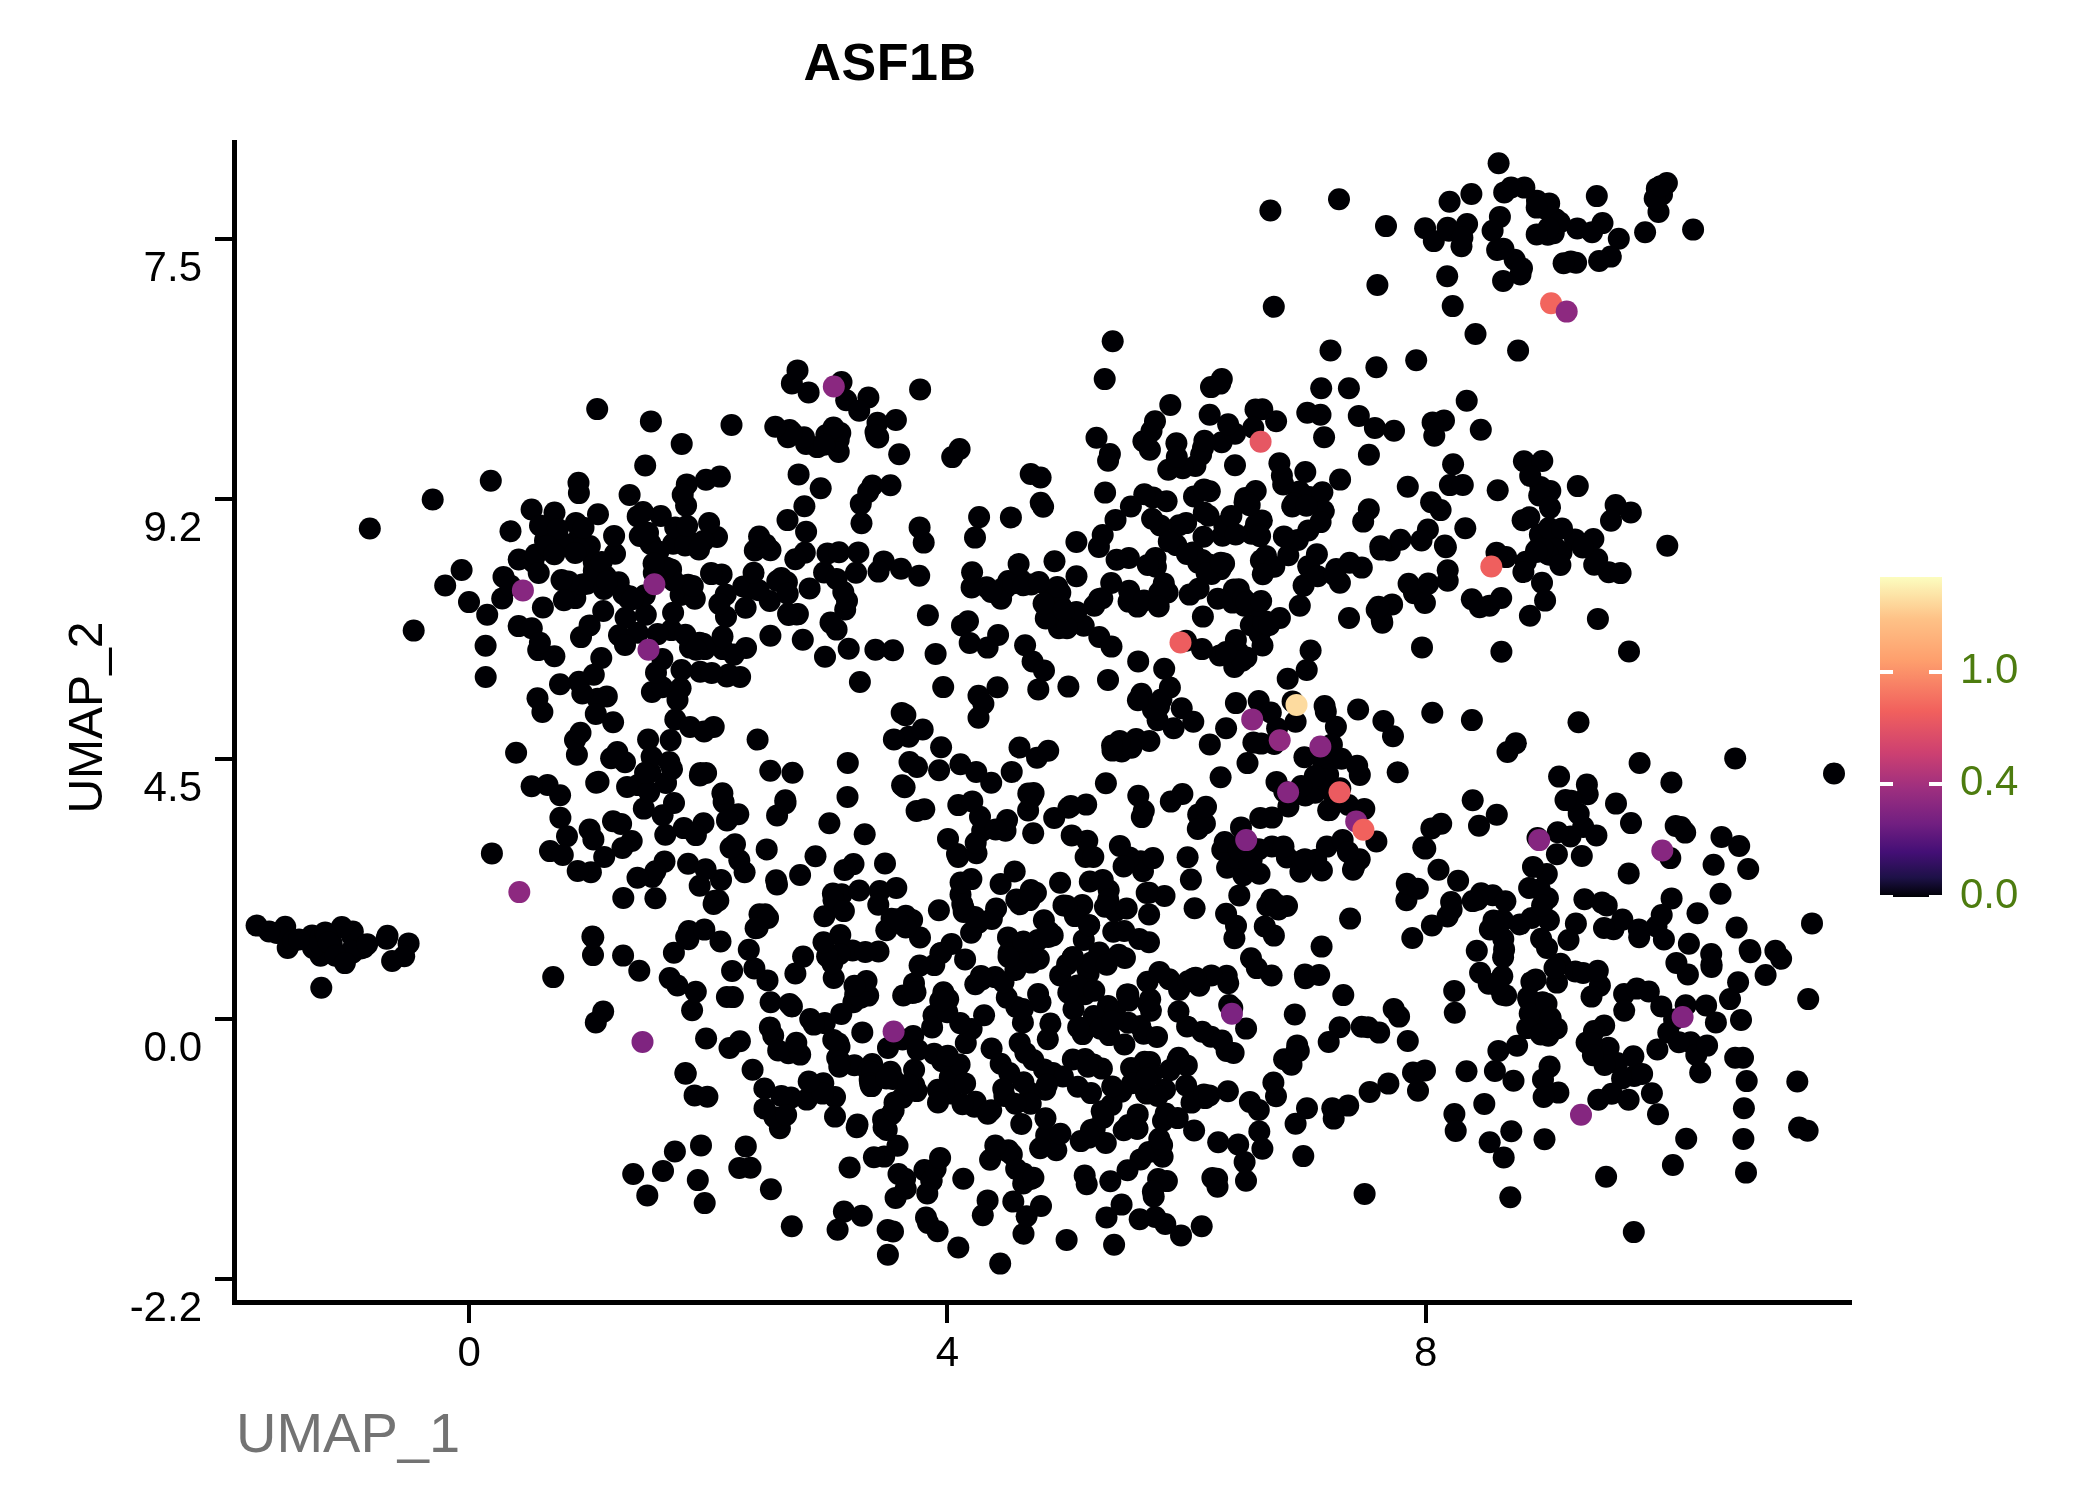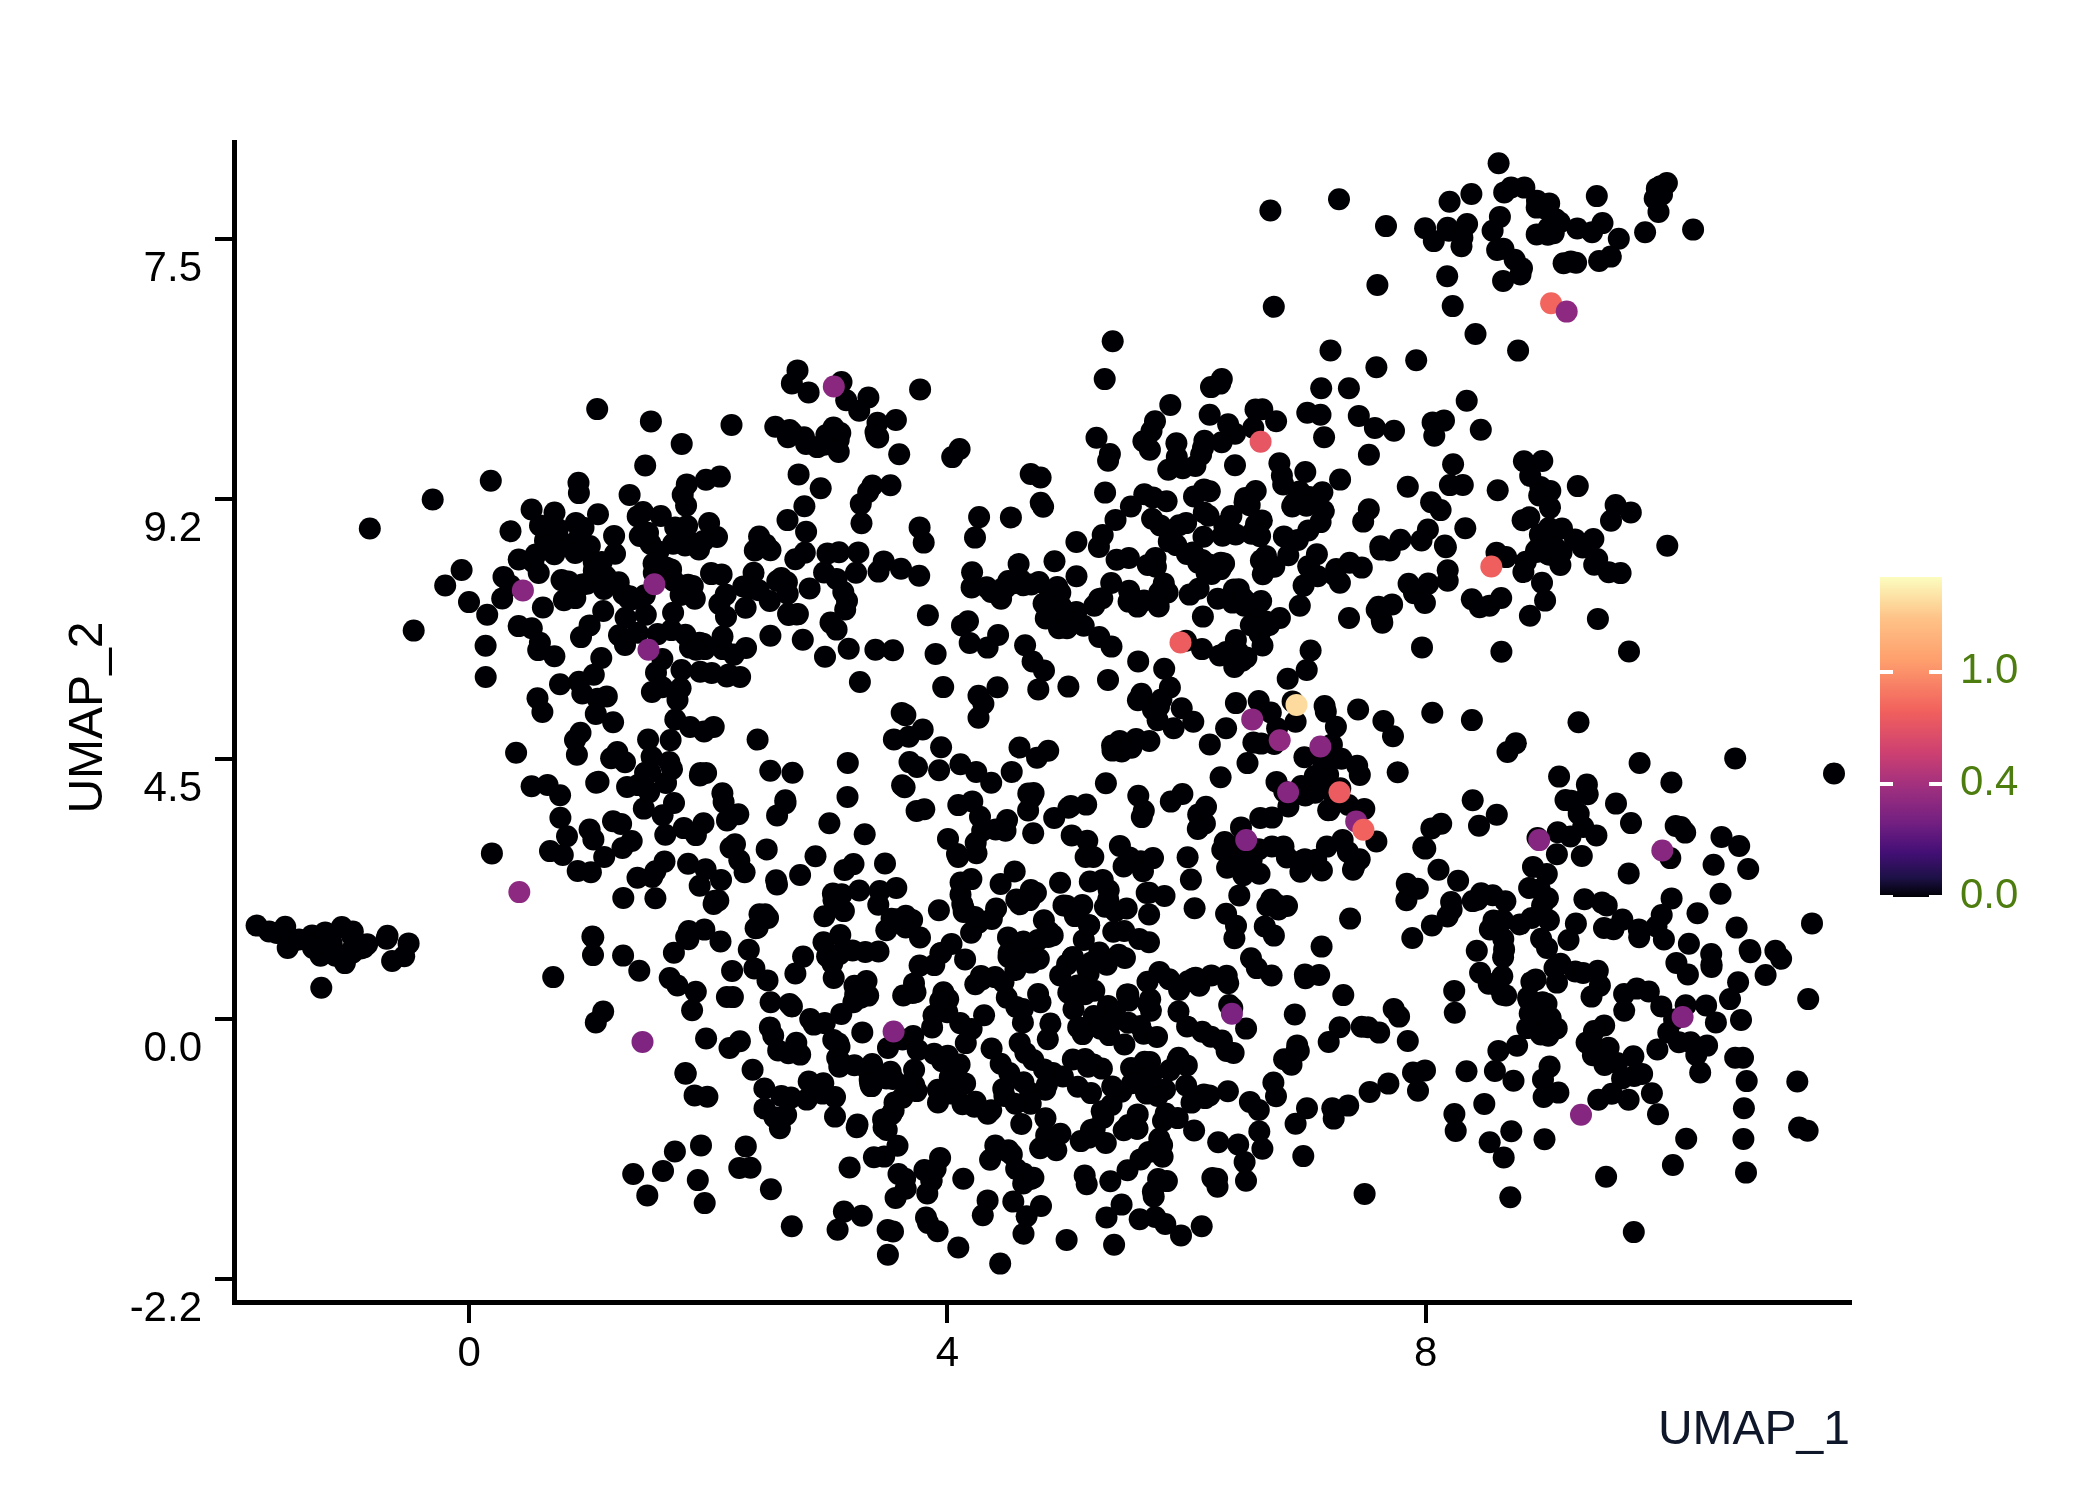--- a/index.html
+++ b/index.html
@@ -92,23 +92,23 @@
     font-size: 42px;
     color: #000000;
     white-space: nowrap;
   }
   
   #xlabel {
     position: absolute;
     left: 236px;
     top: 1400px;
     width: 1614px;
-    text-align: right;
-    font-size: 48px;
-    color: #0f172a;
+    text-align: left;
+    font-size: 56px;
+    color: #737373;
   }
   #ylabel {
     position: absolute;
     left: -265px;
     top: 690px;
     width: 700px;
     text-align: center;
     font-size: 48px;
     color: #000000;
     transform: rotate(-90deg);
@@ -162,20 +162,21 @@
     font-size: 42px;
     color: #4d7c0f;
     white-space: nowrap;
   }
 </style>
 </head>
 <body>
 
 <div id="root">
 
+  <div id="plot-title">ASF1B</div>
 
   <div id="panel">
     <svg id="scatter-svg" width="1614" height="1162">
         <circle cx="49.2" cy="786.8" r="11" fill="rgb(0,0,4)"></circle>
         <circle cx="127.8" cy="807.5" r="11" fill="rgb(0,0,4)"></circle>
         <circle cx="76.1" cy="795.4" r="11" fill="rgb(0,0,4)"></circle>
         <circle cx="40.9" cy="792.9" r="11" fill="rgb(0,0,4)"></circle>
         <circle cx="20.6" cy="785.6" r="11" fill="rgb(0,0,4)"></circle>
         <circle cx="85.4" cy="796.2" r="11" fill="rgb(0,0,4)"></circle>
         <circle cx="95.7" cy="803.5" r="11" fill="rgb(0,0,4)"></circle>

